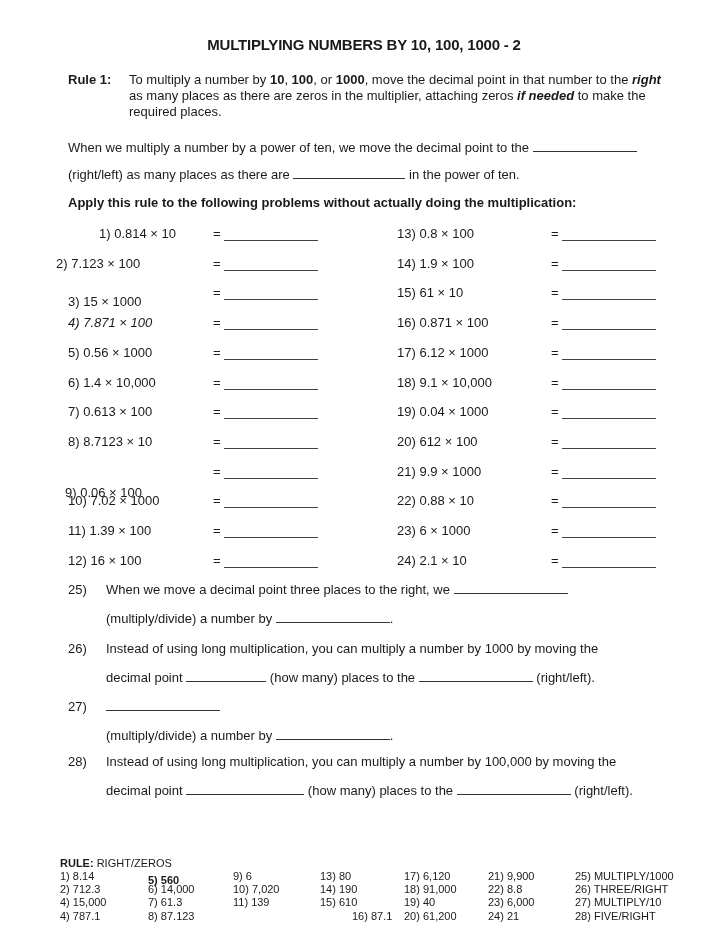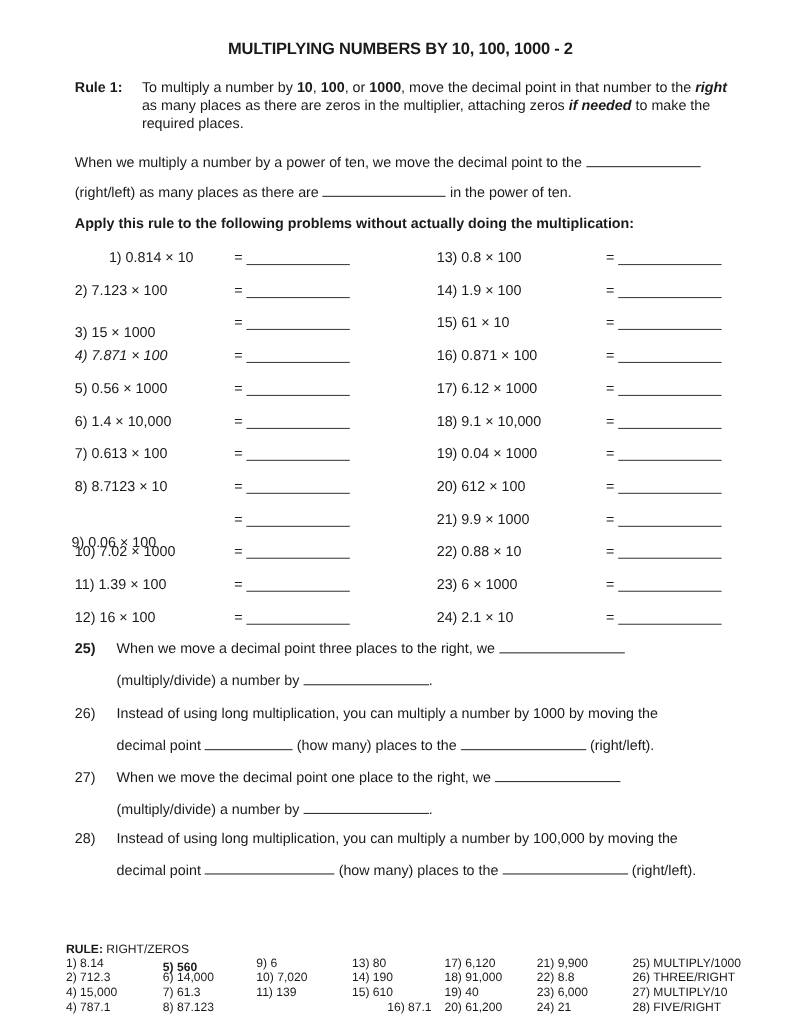--- a/index.html
+++ b/index.html
@@ -44,21 +44,21 @@
 
 <div class="abs apply">Apply this rule to the following problems without actually doing the multiplication:</div>
 
 <div id="problems">
     <div class="abs prob" style="top: 226px; left: 68px; margin-left: 31px;">1)  0.814 × 10</div>
     <div class="abs eq" style="top: 226px; left: 213px;">=</div>
     <div class="ans-line" style="top: 240px; left: 224px;"></div>
     <div class="abs prob" style="top: 226px; left: 397px;">13)  0.8 × 100</div>
     <div class="abs eq" style="top: 226px; left: 551px;">=</div>
     <div class="ans-line" style="top: 240px; left: 562px;"></div>
-    <div class="abs prob" style="top: 255.7px; left: 68px; text-align: center;">2)  7.123 × 100</div>
+    <div class="abs prob" style="top: 255.7px; left: 56px; text-align: center;">2)  7.123 × 100</div>
     <div class="abs eq" style="top: 255.7px; left: 213px;">=</div>
     <div class="ans-line" style="top: 269.7px; left: 224px;"></div>
     <div class="abs prob" style="top: 255.7px; left: 397px;">14)  1.9 × 100</div>
     <div class="abs eq" style="top: 255.7px; left: 551px;">=</div>
     <div class="ans-line" style="top: 269.7px; left: 562px;"></div>
     <div class="abs prob" style="top: 294px; left: 68px;">3)  15 × 1000</div>
     <div class="abs eq" style="top: 285.4px; left: 213px;">=</div>
     <div class="ans-line" style="top: 299.4px; left: 224px;"></div>
     <div class="abs prob" style="top: 285.4px; left: 397px;">15)  61 × 10</div>
     <div class="abs eq" style="top: 285.4px; left: 551px;">=</div>
@@ -113,28 +113,28 @@
     <div class="ans-line" style="top: 537px; left: 562px;"></div>
     <div class="abs prob" style="top: 552.7px; left: 68px;">12)  16 × 100</div>
     <div class="abs eq" style="top: 552.7px; left: 213px;">=</div>
     <div class="ans-line" style="top: 566.7px; left: 224px;"></div>
     <div class="abs prob" style="top: 552.7px; left: 397px;">24) 2.1 × 10</div>
     <div class="abs eq" style="top: 552.7px; left: 551px;">=</div>
     <div class="ans-line" style="top: 566.7px; left: 562px;"></div>
   </div>
 
 <div id="questions">
-    <div class="abs q-num" style="top: 582px; font-weight: bold;">25)</div>
+    <div class="abs q-num" style="top: 582px;">25)</div>
     <div class="abs q-text" style="top: 582px;"><span>When we move a decimal point three places to the right, we</span> <span class="blank" style="width:114px;"></span></div>
     <div class="abs q-text" style="top: 611px;"><span>(multiply/divide) a number by</span> <span class="blank" style="width:114px;"></span><span>.</span></div>
     <div class="abs q-num" style="top: 641px;">26)</div>
     <div class="abs q-text" style="top: 641px;"><span>Instead of using long multiplication, you can multiply a number by 1000 by moving the</span></div>
     <div class="abs q-text" style="top: 670px;"><span>decimal point</span> <span class="blank" style="width:80px;"></span> <span>(how many) places to the</span> <span class="blank" style="width:114px;"></span> <span>(right/left).</span></div>
     <div class="abs q-num" style="top: 699px;">27)</div>
-    <div class="abs q-text" style="top: 699px;"><span>When we move the decimal point one place to the right, we</span> <span class="blank" style="width:114px;"></span></div>
+    <div class="abs q-text" style="top: 699px;"> <span class="blank" style="width:114px;"></span></div>
     <div class="abs q-text" style="top: 728px;"><span>(multiply/divide) a number by</span> <span class="blank" style="width:114px;"></span><span>.</span></div>
     <div class="abs q-num" style="top: 754px;">28)</div>
     <div class="abs q-text" style="top: 754px;"><span>Instead of using long multiplication, you can multiply a number by 100,000 by moving the</span></div>
     <div class="abs q-text" style="top: 783px;"><span>decimal point</span> <span class="blank" style="width:118px;"></span> <span>(how many) places to the</span> <span class="blank" style="width:114px;"></span> <span>(right/left).</span></div>
   </div>
 
 <div class="abs key" style="top:857px; left:60px;"><b>RULE:</b><span> RIGHT/ZEROS</span></div>
 <div id="key">
     <div class="abs key" style="left: 60px; top: 870px;">1) 8.14</div>
     <div class="abs key" style="left: 60px; top: 883.2px;">2) 712.3</div>

